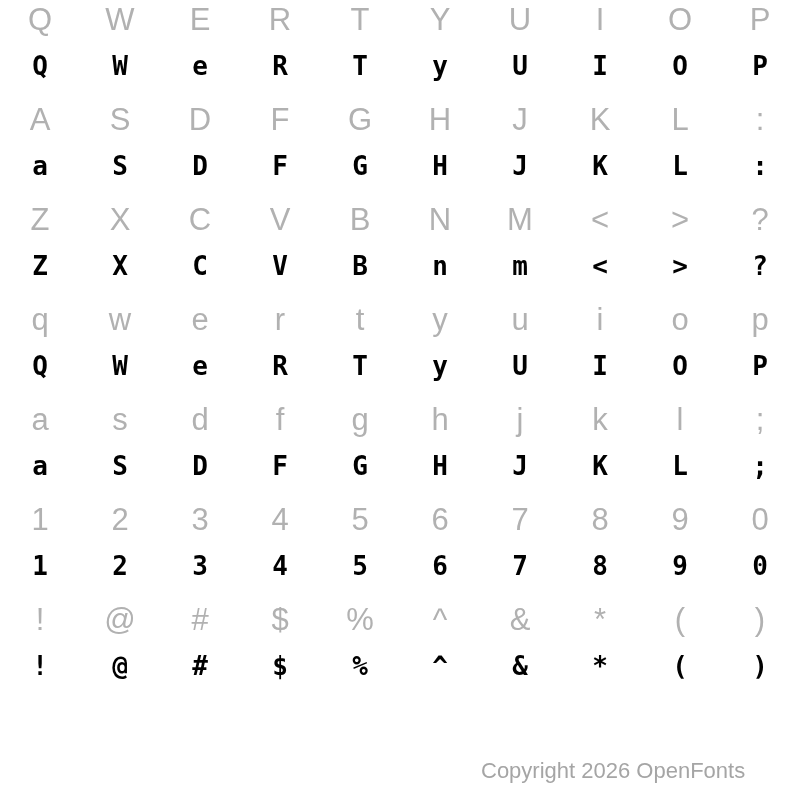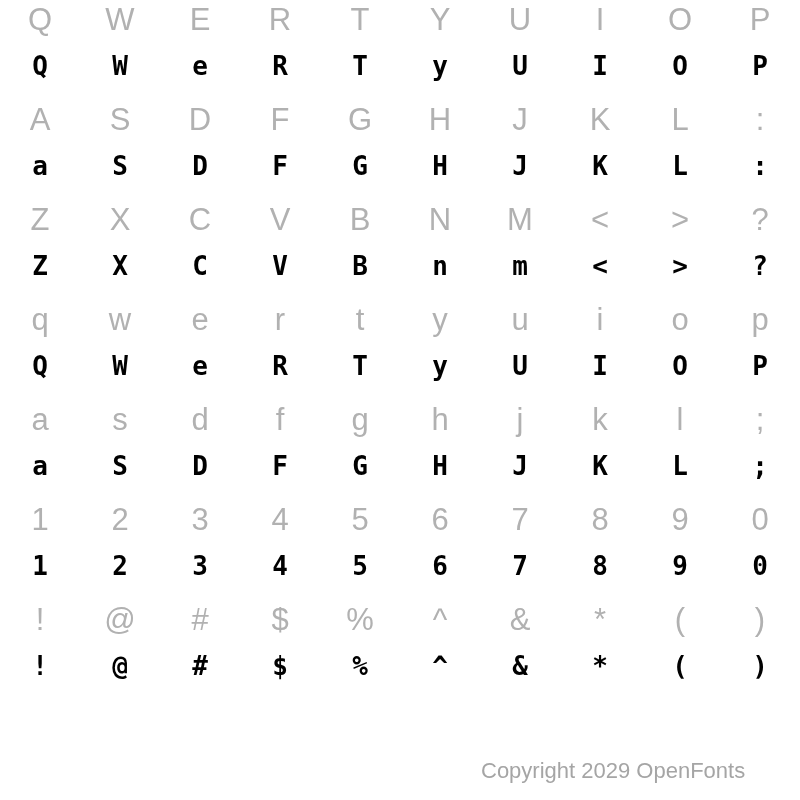--- a/index.html
+++ b/index.html
@@ -246,14 +246,14 @@
           <span class="cell">$</span>
           <span class="cell">%</span>
           <span class="cell">^</span>
           <span class="cell">&amp;</span>
           <span class="cell">*</span>
           <span class="cell">(</span>
           <span class="cell">)</span>
         </div>
       </div>
     </div>
-  <div class="copyright">Copyright 2029 OpenFonts</div>
+  <div class="copyright">Copyright 2026 OpenFonts</div>
 </div>
 
 </body></html>

